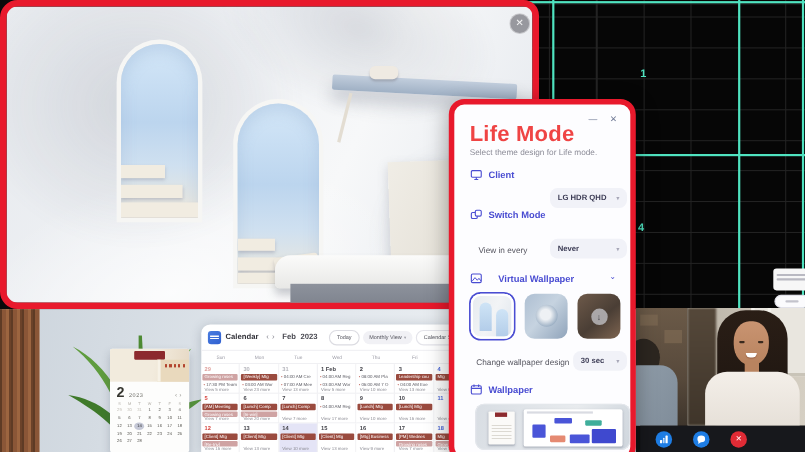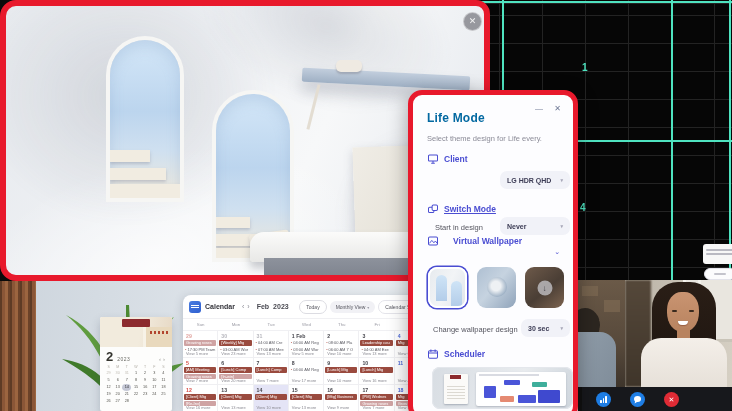--- a/index.html
+++ b/index.html
@@ -143,21 +143,21 @@
   .bubble{width:7px;height:6px;background:#fff;border-radius:50%;position:relative;}
   .bubble:after{content:"";position:absolute;left:1px;bottom:-2px;border:2px solid transparent;border-top-color:#fff;
     border-left-color:#fff;transform:rotate(10deg);}
 
   
   .panel{left:408px;top:90px;width:170px;height:330px;box-sizing:border-box;
     background:#fdfdff;border:5px solid #e8192c;border-radius:14px;
     box-shadow:0 6px 20px rgba(0,0,0,.35);z-index:30;}
   .panel-inner{position:absolute;inset:0;overflow:hidden;border-radius:9px;}
   .win-ctl{position:absolute;top:9px;font-size:8px;color:#707a96;cursor:pointer;}
-  .panel-title{position:absolute;left:14px;top:16px;font-size:12px;font-weight:bold;color:#0369a1;letter-spacing:.2px;}
+  .panel-title{position:absolute;left:14px;top:16px;font-size:20px;font-weight:bold;color:#ef4444;letter-spacing:.2px;}
   .panel-sub{position:absolute;left:14px;top:39px;font-size:7.5px;color:#8b8b97;}
   .sec{position:absolute;left:14px;display:flex;align-items:center;gap:5px;
     font-size:8.5px;font-weight:bold;color:#4a4dd2;}
   .sec svg{display:block;}
   .drop{position:absolute;height:18px;background:#f1f2f8;border-radius:7px;display:flex;align-items:center;
     padding:0 7px;box-sizing:border-box;font-size:7px;color:#3c3c55;font-weight:600;cursor:pointer;}
   .drop .dchev{margin-left:auto;font-size:5px;color:#a7a7b8;}
   .lbl{position:absolute;font-size:7.5px;color:#55555f;}
   .sec-chev{position:absolute;font-size:7px;color:#4a4dd2;cursor:pointer;}
   .thumb{position:absolute;top:172px;width:39px;height:41px;border-radius:9px;cursor:pointer;overflow:hidden;}
@@ -476,48 +476,48 @@
     </div>
   </div>
 </div>
 
 <div class="abs panel">
   <div class="panel-inner">
     <div class="win-ctl" style="right:30px;">—</div>
     <div class="win-ctl" style="right:12px;">✕</div>
 
     <div class="panel-title">Life Mode</div>
-    <div class="panel-sub">Select theme design for Life every.</div>
+    <div class="panel-sub">Select theme design for Life mode.</div>
 
     <div class="sec" style="top:58px;">
       <svg width="12" height="12" viewBox="0 0 20 20">
         <rect x="2.5" y="3.5" width="15" height="10" rx="1.6" fill="none" stroke="#4a4dd2" stroke-width="1.7"></rect>
         <path d="M7 17h6M10 13.5V17" stroke="#4a4dd2" stroke-width="1.7" fill="none"></path>
       </svg>
       <span>Client</span>
     </div>
     <div class="drop" style="left:87px;top:76px;width:70px;">
       <span>LG HDR QHD</span>
       <span class="dchev">▾</span>
     </div>
 
-    <div class="sec" style="top:108px;text-decoration:underline;">
+    <div class="sec" style="top:94px;">
       <svg width="12" height="12" viewBox="0 0 20 20">
         <rect x="2.5" y="7" width="9" height="9" rx="2" fill="none" stroke="#4a4dd2" stroke-width="1.7"></rect>
         <rect x="8.5" y="3.5" width="9" height="9" rx="2" fill="#fdfdff" stroke="#4a4dd2" stroke-width="1.7"></rect>
       </svg>
       <span>Switch Mode</span>
     </div>
-    <div class="lbl" style="left:22px;top:128px;">Start in design</div>
+    <div class="lbl" style="left:22px;top:128px;">View in every</div>
     <div class="drop" style="left:87px;top:122px;width:70px;">
       <span>Never</span>
       <span class="dchev">▾</span>
     </div>
 
-    <div class="sec" style="top:140px;gap:14px;">
+    <div class="sec" style="top:152px;gap:14px;">
       <svg width="12" height="12" viewBox="0 0 20 20">
         <rect x="2.5" y="3.5" width="15" height="13" rx="2" fill="none" stroke="#4a4dd2" stroke-width="1.7"></rect>
         <path d="M4 14l4-5 3.5 4 2.5-3 3 4" fill="none" stroke="#4a4dd2" stroke-width="1.5"></path>
       </svg>
       <span>Virtual Wallpaper</span>
     </div>
     <div class="sec-chev" style="right:13px;top:153px;">⌄</div>
 
     <div class="thumb sel" style="left:15px;">
       <div class="th1" style="position:absolute;inset:0;">
@@ -536,21 +536,21 @@
     <div class="drop" style="left:108px;top:224px;width:49px;">
       <span>30 sec</span>
       <span class="dchev">▾</span>
     </div>
 
     <div class="sec" style="top:253px;">
       <svg width="12" height="12" viewBox="0 0 20 20">
         <rect x="2.5" y="4.5" width="15" height="12.5" rx="2" fill="none" stroke="#4a4dd2" stroke-width="1.7"></rect>
         <path d="M2.5 8.5h15M6.5 2.5v4M13.5 2.5v4" stroke="#4a4dd2" stroke-width="1.7" fill="none"></path>
       </svg>
-      <span>Scheduler</span>
+      <span>Wallpaper</span>
     </div>
 
     <div class="preview">
       <div class="pv-card"></div>
       <div class="pv-app">
         <div class="pv-blk" style="left:28px;top:8px;width:16px;height:5px;background:#4a55d8;"></div>
         <div class="pv-blk" style="left:56px;top:10px;width:15px;height:5px;background:#3fae9b;"></div>
         <div class="pv-blk" style="left:8px;top:14px;width:12px;height:12px;background:#4a55d8;"></div>
         <div class="pv-blk" style="left:24px;top:24px;width:14px;height:6px;background:#e58a72;"></div>
         <div class="pv-blk" style="left:42px;top:23px;width:18px;height:8px;background:#4a55d8;"></div>

